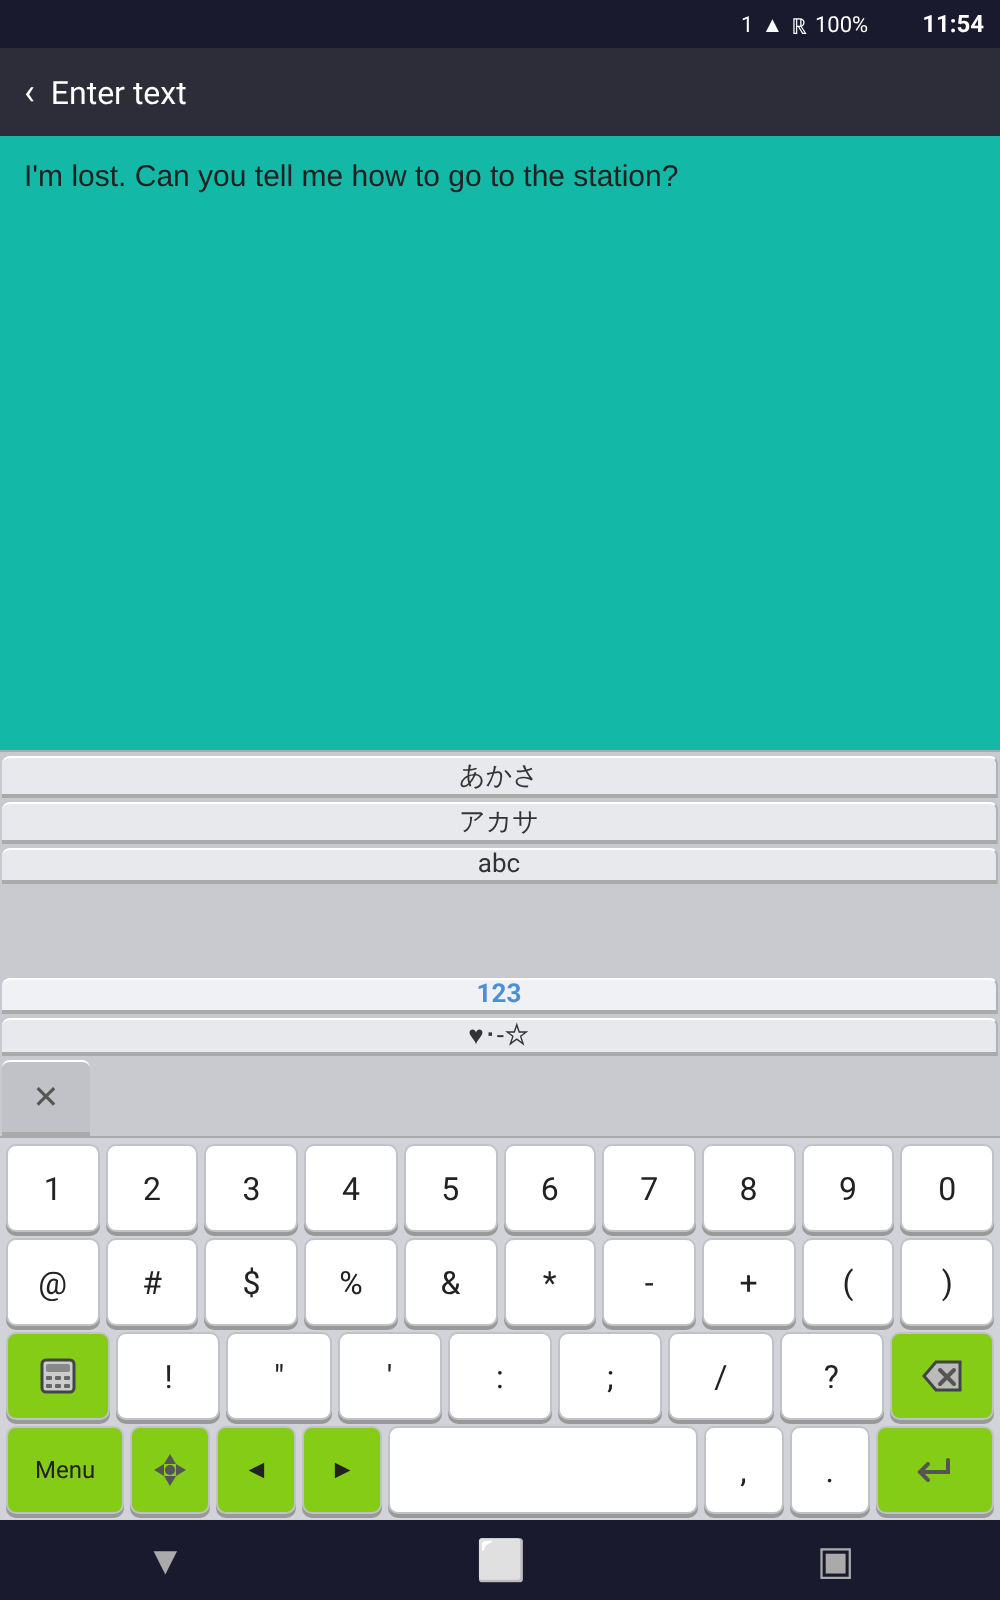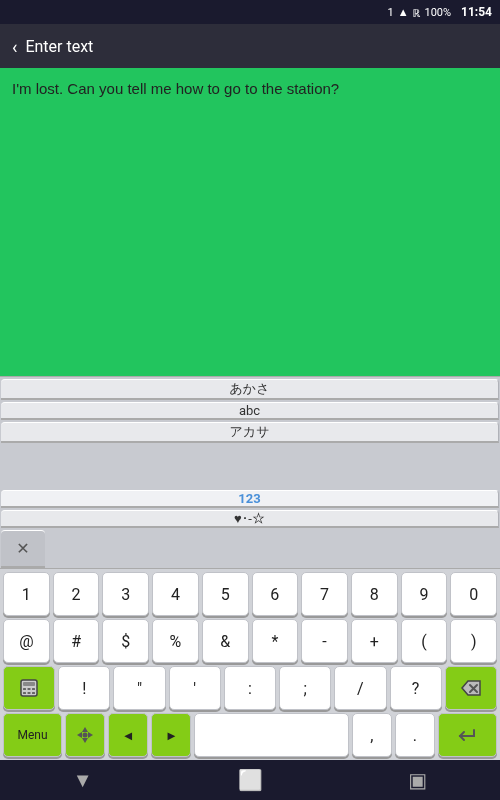--- a/index.html
+++ b/index.html
@@ -27,21 +27,21 @@
       display: flex;
       align-items: center;
       gap: 4px;
       font-size: 11px;
       color: #fff;
     }
     .status-time {
       font-size: 12px;
       color: #fff;
       font-weight: bold;
-      margin-left: 6px;
+      margin-left: 23px;
     }
 
     
     #top-bar {
       background: #2d2d3a;
       height: 44px;
       display: flex;
       align-items: center;
       padding: 0 12px;
       flex-shrink: 0;
@@ -54,21 +54,21 @@
     }
     .top-title {
       color: #fff;
       font-size: 16px;
       font-weight: 400;
       text-align: right;
     }
 
     
     #text-area-container {
-      background: #22c55e;
+      background: #14b8a6;
       flex: 1;
       padding: 10px 12px;
       min-height: 0;
     }
     #main-textarea {
       width: 100%;
       height: 100%;
       border: none;
       outline: none;
       font-size: 15px;
@@ -210,22 +210,22 @@
 </div>
 
 <div id="text-area-container">
   <textarea id="main-textarea" style="">I'm lost. Can you tell me how to go to the station?</textarea>
 </div>
 
 <div id="keyboard">
 
   <div id="keyboard-tabs">
     <div class="kb-tab">あかさ</div>
+    <div class="kb-tab">アカサ</div>
     <div class="kb-tab">abc</div>
-    <div class="kb-tab">アカサ</div>
     <div class="kb-tab active">123</div>
     <div class="kb-tab blue-text">♥･-☆</div>
     <div class="kb-tab kb-tab-close">✕</div>
   </div>
 
   <div class="key-row">
     <div class="key">1</div>
     <div class="key">2</div>
     <div class="key">3</div>
     <div class="key">4</div>

